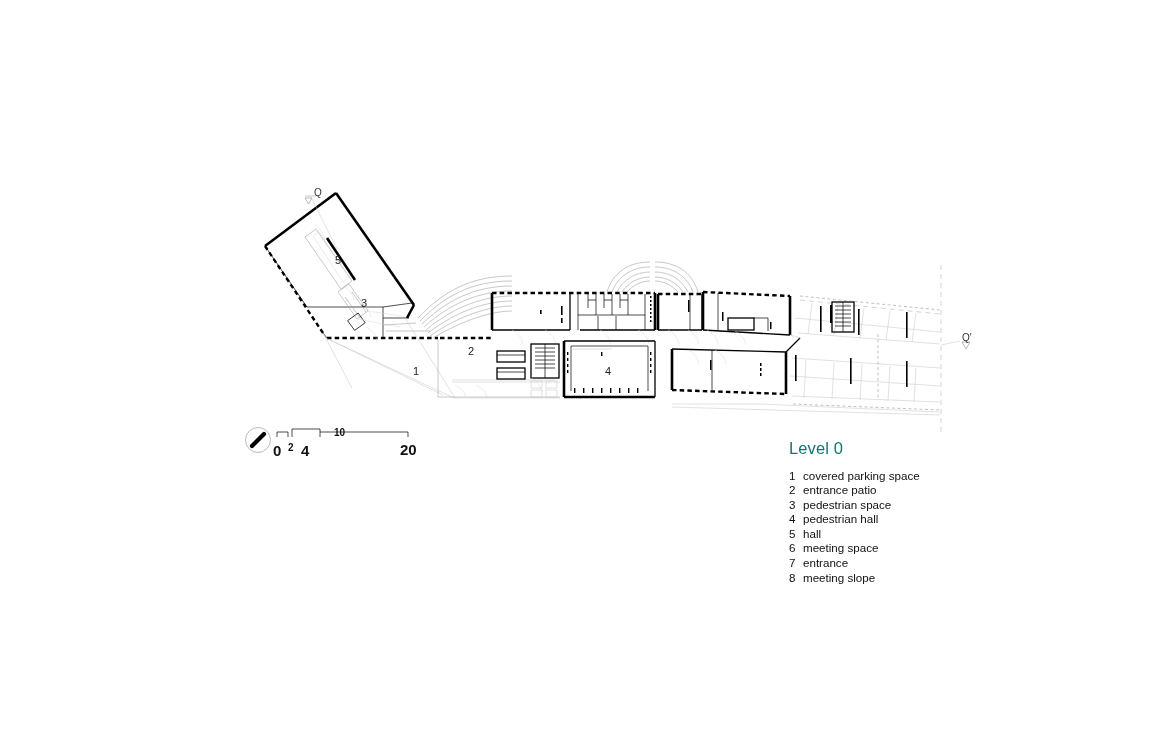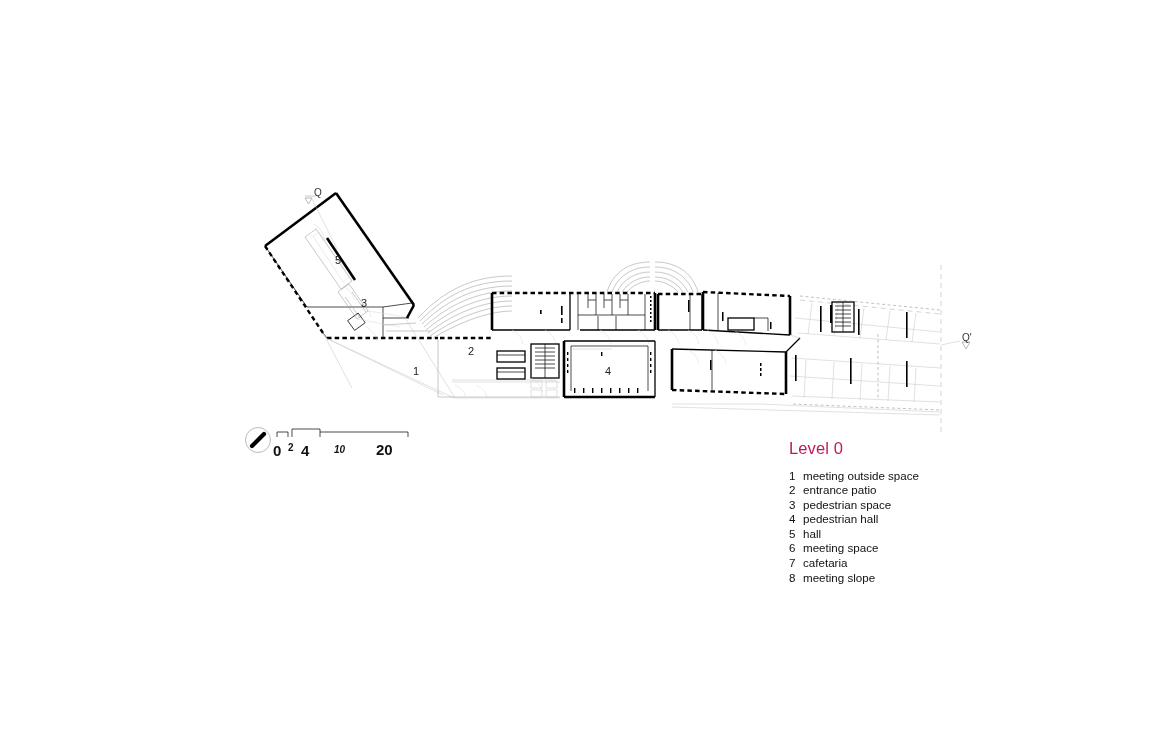--- a/index.html
+++ b/index.html
@@ -35,21 +35,21 @@
   #legend-block {
     position: absolute;
     left: 789px;
     top: 440px;
     width: 330px;
   }
   #legend-title {
     font-size: 16.5px;
     font-weight: 400;
     letter-spacing: 0.1px;
-    color: #be185d;
+    color: #0f766e;
     margin: 0 0 12px 0;
     line-height: 1;
   }
   .legend-row {
     display: flex;
     align-items: baseline;
     font-size: 11.6px;
     line-height: 14.6px;
     color: #111;
     white-space: nowrap;
@@ -442,30 +442,30 @@
   <div class="plan-label" style="left:468px; top:346px;">2</div>
   <div class="plan-label" style="left:605px; top:366px;">4</div>
 
   <div class="sec-label" style="left:314px; top:188px;">Q</div>
   <div class="sec-label" style="left:962px; top:333px;">Q'</div>
 
   <div id="scale-block">
     <div class="scale-num" style="left:33px; top:19px;">0</div>
     <div class="scale-num small" style="left:48px; top:19px;">2</div>
     <div class="scale-num" style="left:61px; top:19px;">4</div>
-    <div class="scale-num small" style="left:94px; top:21px;font-style:italic;">10</div>
-    <div class="scale-num" style="left:136px; top:18px;">20</div>
+    <div class="scale-num small" style="left:94px; top:4px;">10</div>
+    <div class="scale-num" style="left:160px; top:18px;">20</div>
   </div>
 
   <div id="legend-block">
     <div id="legend-title">Level 0</div>
 
     <div class="legend-row">
       <span class="legend-num">1</span>
-      <span class="legend-label">meeting outside space</span>
+      <span class="legend-label">covered parking space</span>
     </div>
     <div class="legend-row">
       <span class="legend-num">2</span>
       <span class="legend-label">entrance patio</span>
     </div>
     <div class="legend-row">
       <span class="legend-num">3</span>
       <span class="legend-label">pedestrian space</span>
     </div>
     <div class="legend-row">
@@ -475,21 +475,21 @@
     <div class="legend-row">
       <span class="legend-num">5</span>
       <span class="legend-label">hall</span>
     </div>
     <div class="legend-row">
       <span class="legend-num">6</span>
       <span class="legend-label">meeting space</span>
     </div>
     <div class="legend-row">
       <span class="legend-num">7</span>
-      <span class="legend-label">cafetaria</span>
+      <span class="legend-label">entrance</span>
     </div>
     <div class="legend-row">
       <span class="legend-num">8</span>
       <span class="legend-label">meeting slope</span>
     </div>
   </div>
 
 </div>
 
 </body></html>

